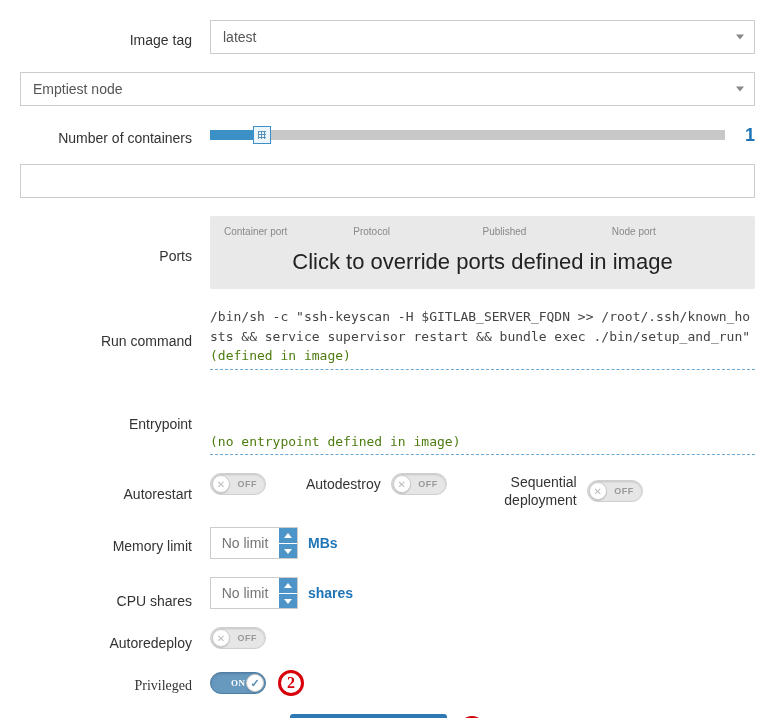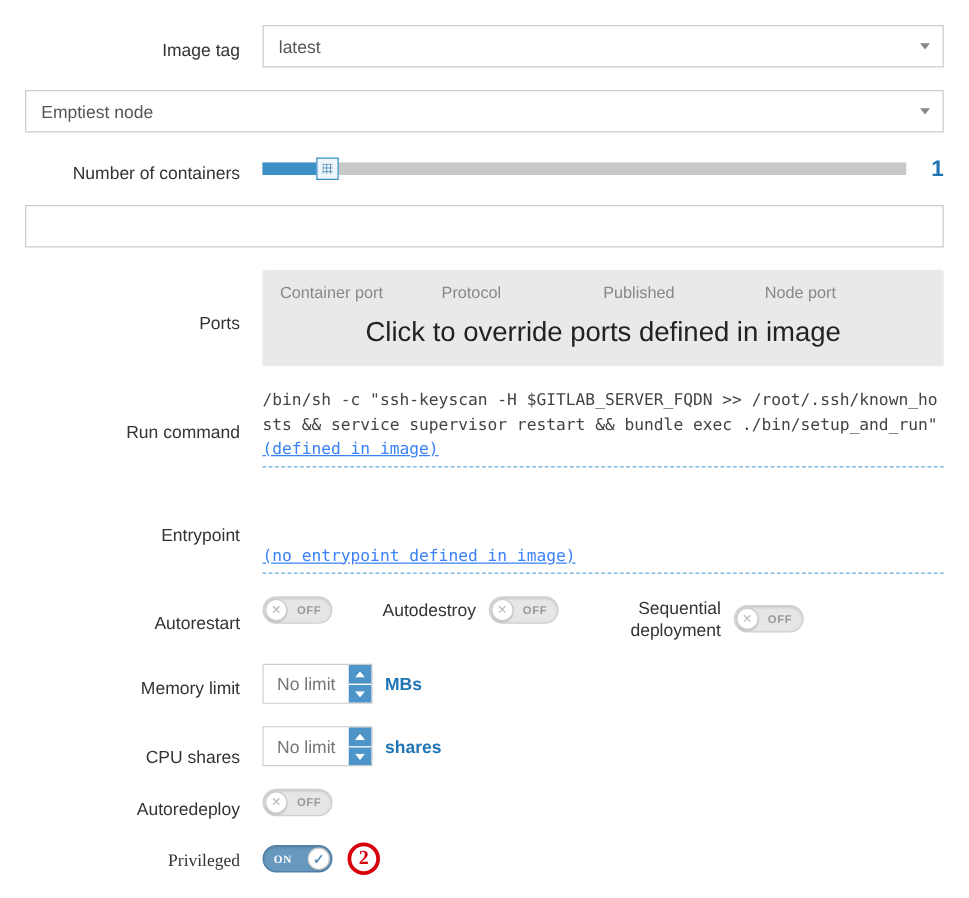--- a/index.html
+++ b/index.html
@@ -103,21 +103,21 @@
   .ports-box {
     background: #e9e9e9;
     padding: 0;
     border-radius: 2px;
     position: relative;
   }
   .ports-header {
     display: flex;
     padding: 10px 14px 6px;
     color: #888;
-    font-size: 13px;
+    font-size: 10px;
   }
   .ports-header > div { flex: 1; }
   .ports-overlay {
     text-align: center;
     font-size: 22px;
     font-weight: 500;
     color: #222;
     padding: 6px 0 14px;
     position: relative;
   }
@@ -135,22 +135,21 @@
   .editable-area {
     font-family: Menlo, Consolas, monospace;
     font-size: 13px;
     line-height: 1.5;
     color: #444;
     border-bottom: 1px dashed #6aa9d4;
     padding-bottom: 3px;
     word-break: break-all;
   }
   .editable-area .hint {
-    color: #3b82f6;
-    text-decoration: underline;
+    color: #4d7c0f;
   }
   .entrypoint-area {
     color: #aaa;
     margin-top: 44px;
   }
   
   .toggles-row .form-control {
     display: flex;
     gap: 40px;
     align-items: flex-start;
@@ -213,21 +212,21 @@
     background: #6798bd;
     border-color: #4d7ea5;
   }
   .toggle.on .knob { right: 1px; }
   .toggle.on .knob::before {
     content: "✓";
     font-size: 11px;
     color: #5a8db3;
     font-weight: bold;
   }
-  .toggle.on .state-text { left: 8px; color: #fff; }
+  .toggle.on .state-text { left: 20px; color: #fff; }
   
   .stepper {
     display: inline-flex;
     border: 1px solid #ccc;
     height: 32px;
     margin-right: 10px;
   }
   .stepper-input {
     width: 68px;
     border: none;

